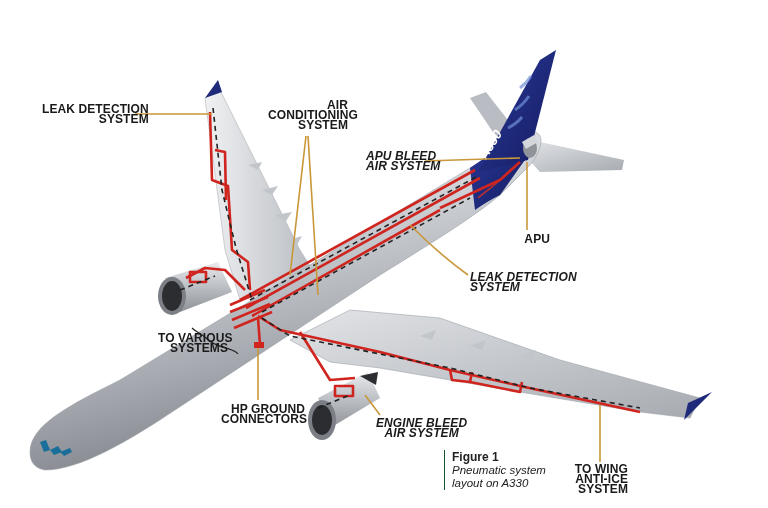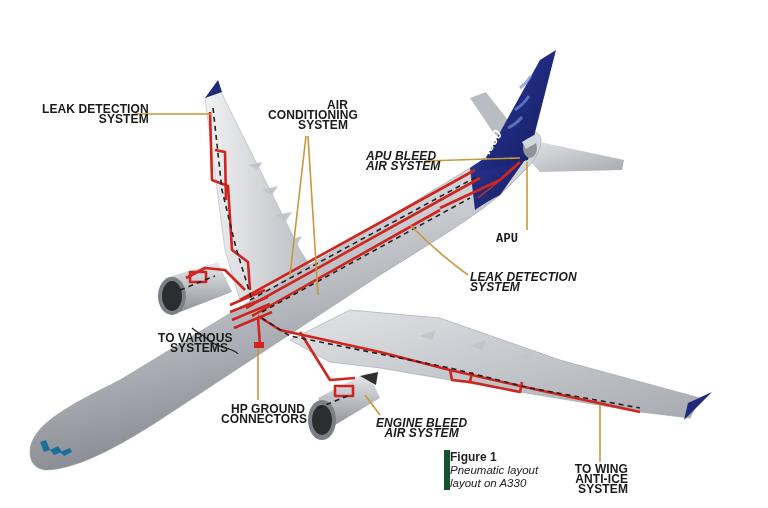--- a/index.html
+++ b/index.html
@@ -4,21 +4,21 @@
   <style>
     html, body { margin: 0; padding: 0; background: #ffffff; }
     body { width: 768px; height: 508px; position: relative; overflow: hidden; font-family: "Liberation Sans", sans-serif; }
     #stage { position: absolute; left: 0; top: 0; width: 768px; height: 508px; }
     svg.art { position: absolute; left: 0; top: 0; }
     .lbl { position: absolute; font-family: "Liberation Sans", sans-serif; font-weight: bold; font-size: 12px; line-height: 10px; color: #1a1a1a; text-transform: uppercase; letter-spacing: 0.1px; white-space: nowrap; }
     .lbl span { display: block; }
     .r { text-align: right; }
     .c { text-align: right; }
     .l { text-align: left; font-style: italic; }
-    .caption { position: absolute; left: 444px; top: 450px; border-left: 6px solid #14532d; padding-left: 0; font-family: "Liberation Sans", sans-serif; color: #222; }
+    .caption { position: absolute; left: 444px; top: 450px; border-left: 1px solid #14532d; padding-left: 7px; font-family: "Liberation Sans", sans-serif; color: #222; }
     .caption .fig { font-weight: bold; font-size: 12px; line-height: 14px; display: block; }
     .caption .sub { font-style: italic; font-size: 11.5px; line-height: 13px; display: block; }
   </style>
 </head>
 <body>
 
 <div id="stage">
 
   <svg class="art" width="768" height="508" viewBox="0 0 768 508">
     <defs>
@@ -170,21 +170,21 @@
     <span>AIR</span>
     <span>CONDITIONING</span>
     <span>SYSTEM</span>
   </div>
 
   <div class="lbl l" style="left:366px; top:151px;">
     <span>APU BLEED</span>
     <span>AIR SYSTEM</span>
   </div>
 
-  <div class="lbl c" style="left:488px; top:234px; width:30px;font-family:Liberation Mono, monospace;">
+  <div class="lbl c" style="left:520px; top:234px; width:30px;">
     <span>APU</span>
   </div>
 
   <div class="lbl l" style="left:470px; top:272px;">
     <span>LEAK DETECTION</span>
     <span>SYSTEM</span>
   </div>
 
   <div class="lbl c" style="left:158px; top:333px; width:70px;">
     <span>TO VARIOUS</span>
@@ -202,17 +202,17 @@
   </div>
 
   <div class="lbl c" style="left:572px; top:464px; width:56px;">
     <span>TO WING</span>
     <span>ANTI-ICE</span>
     <span>SYSTEM</span>
   </div>
 
   <div class="caption">
     <span class="fig">Figure 1</span>
-    <span class="sub">Pneumatic layout</span>
+    <span class="sub">Pneumatic system</span>
     <span class="sub">layout on A330</span>
   </div>
 
 </div>
 
 </body></html>

